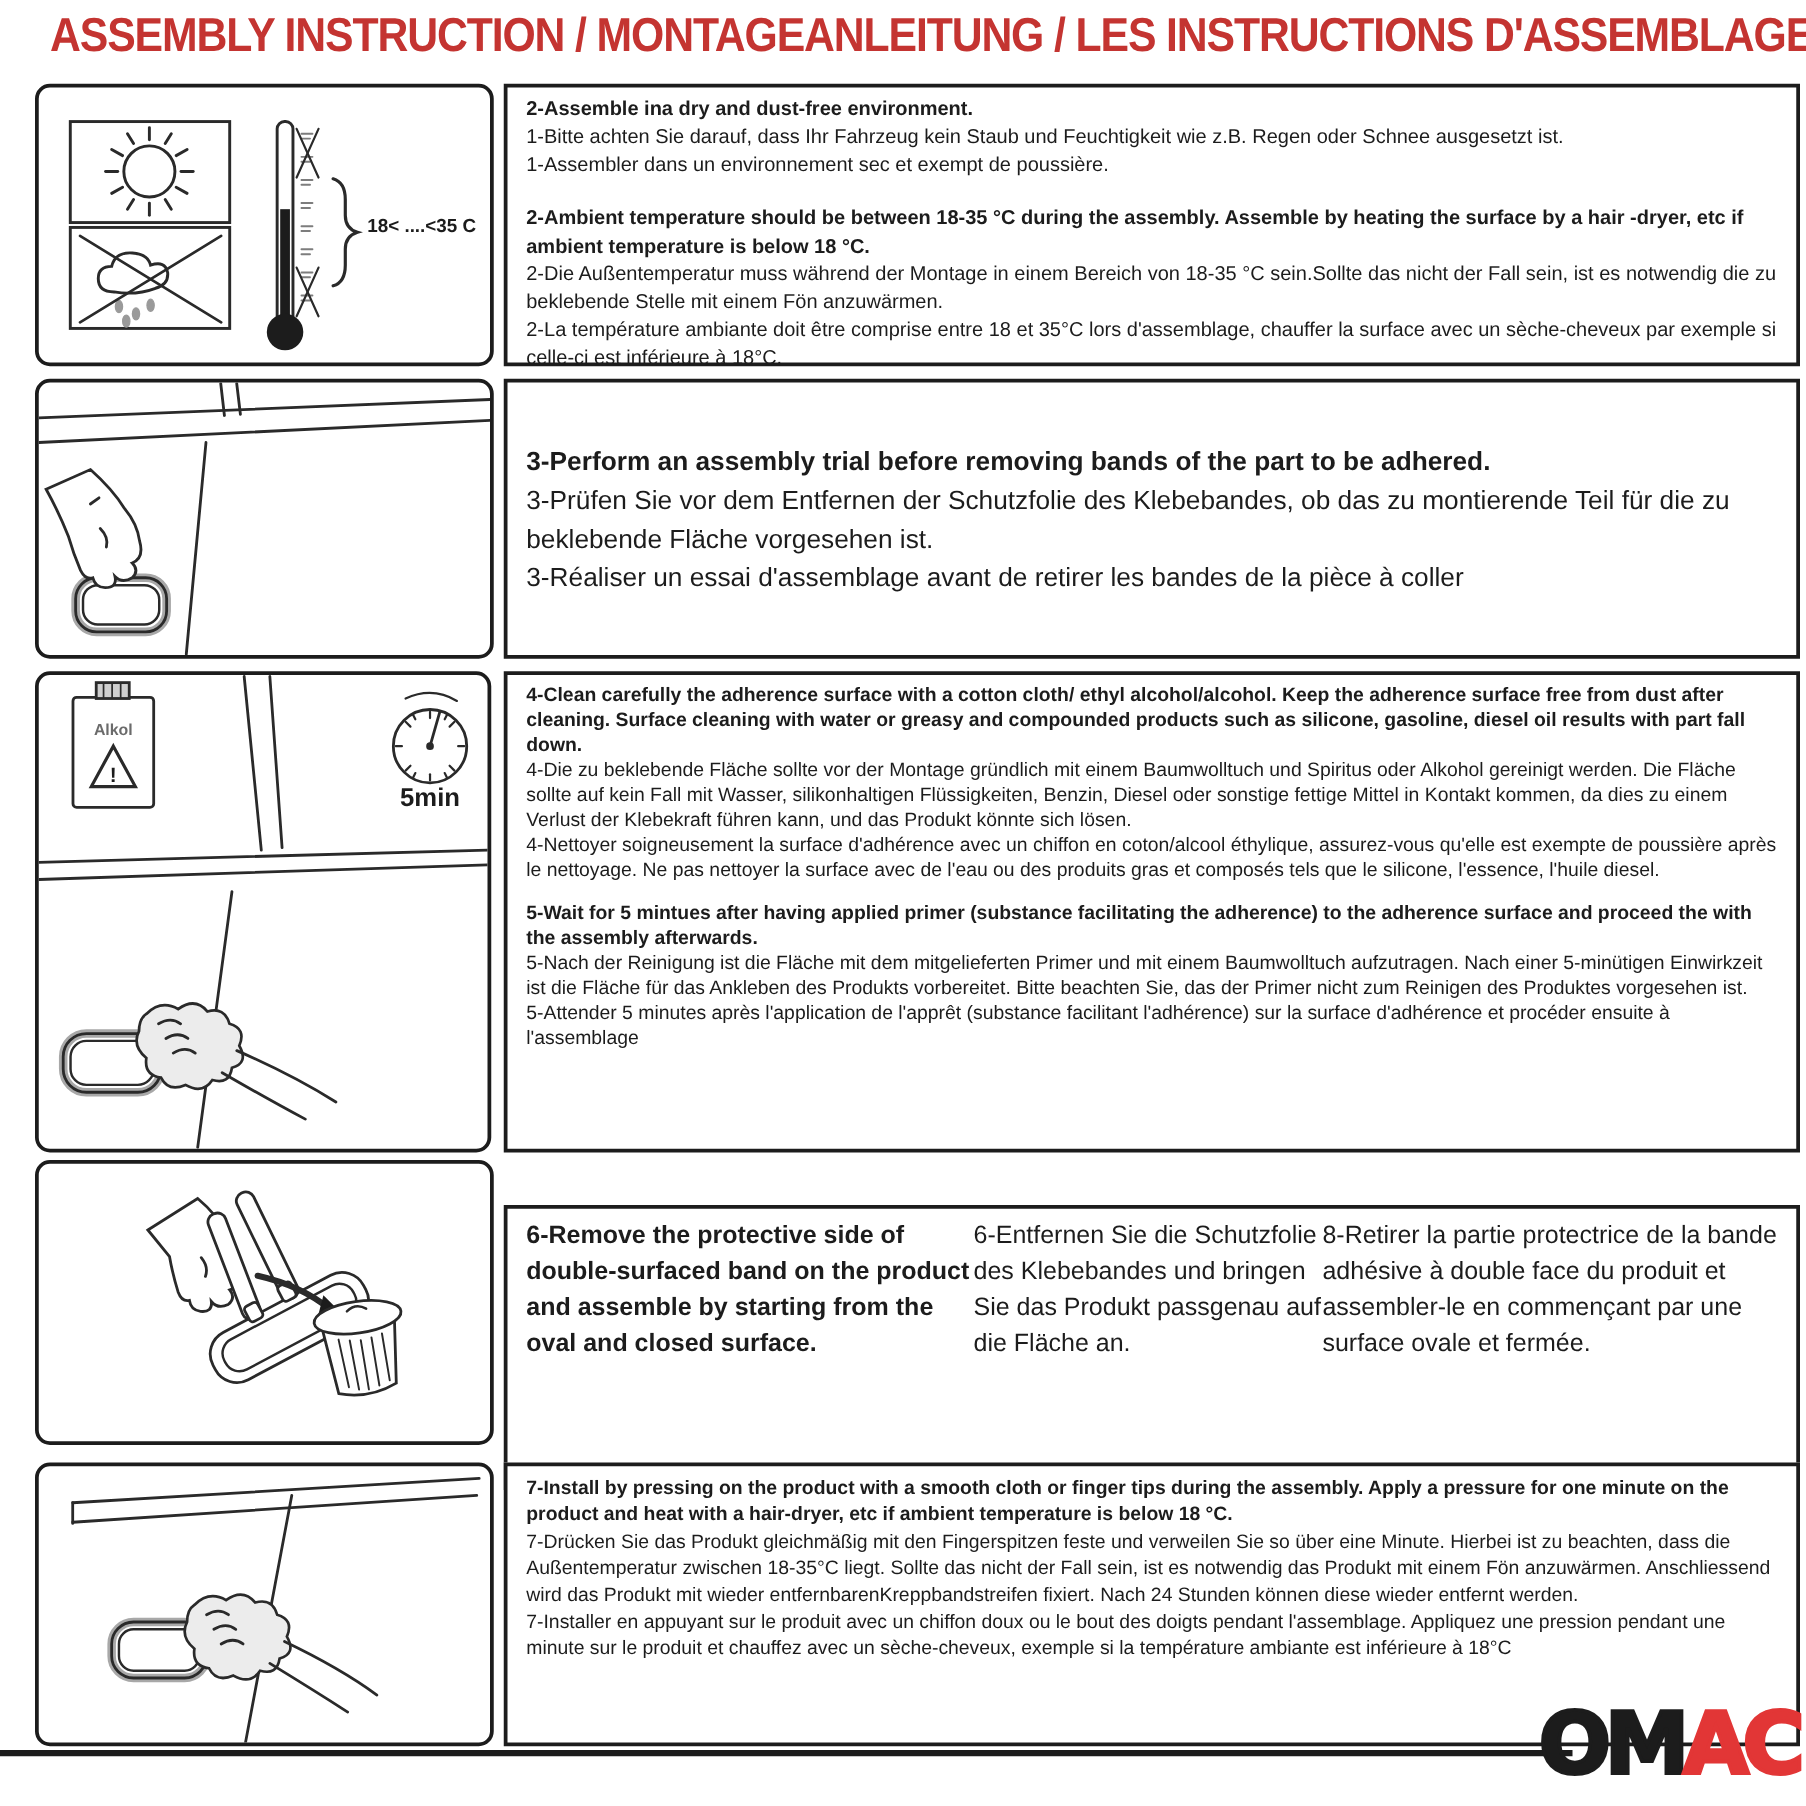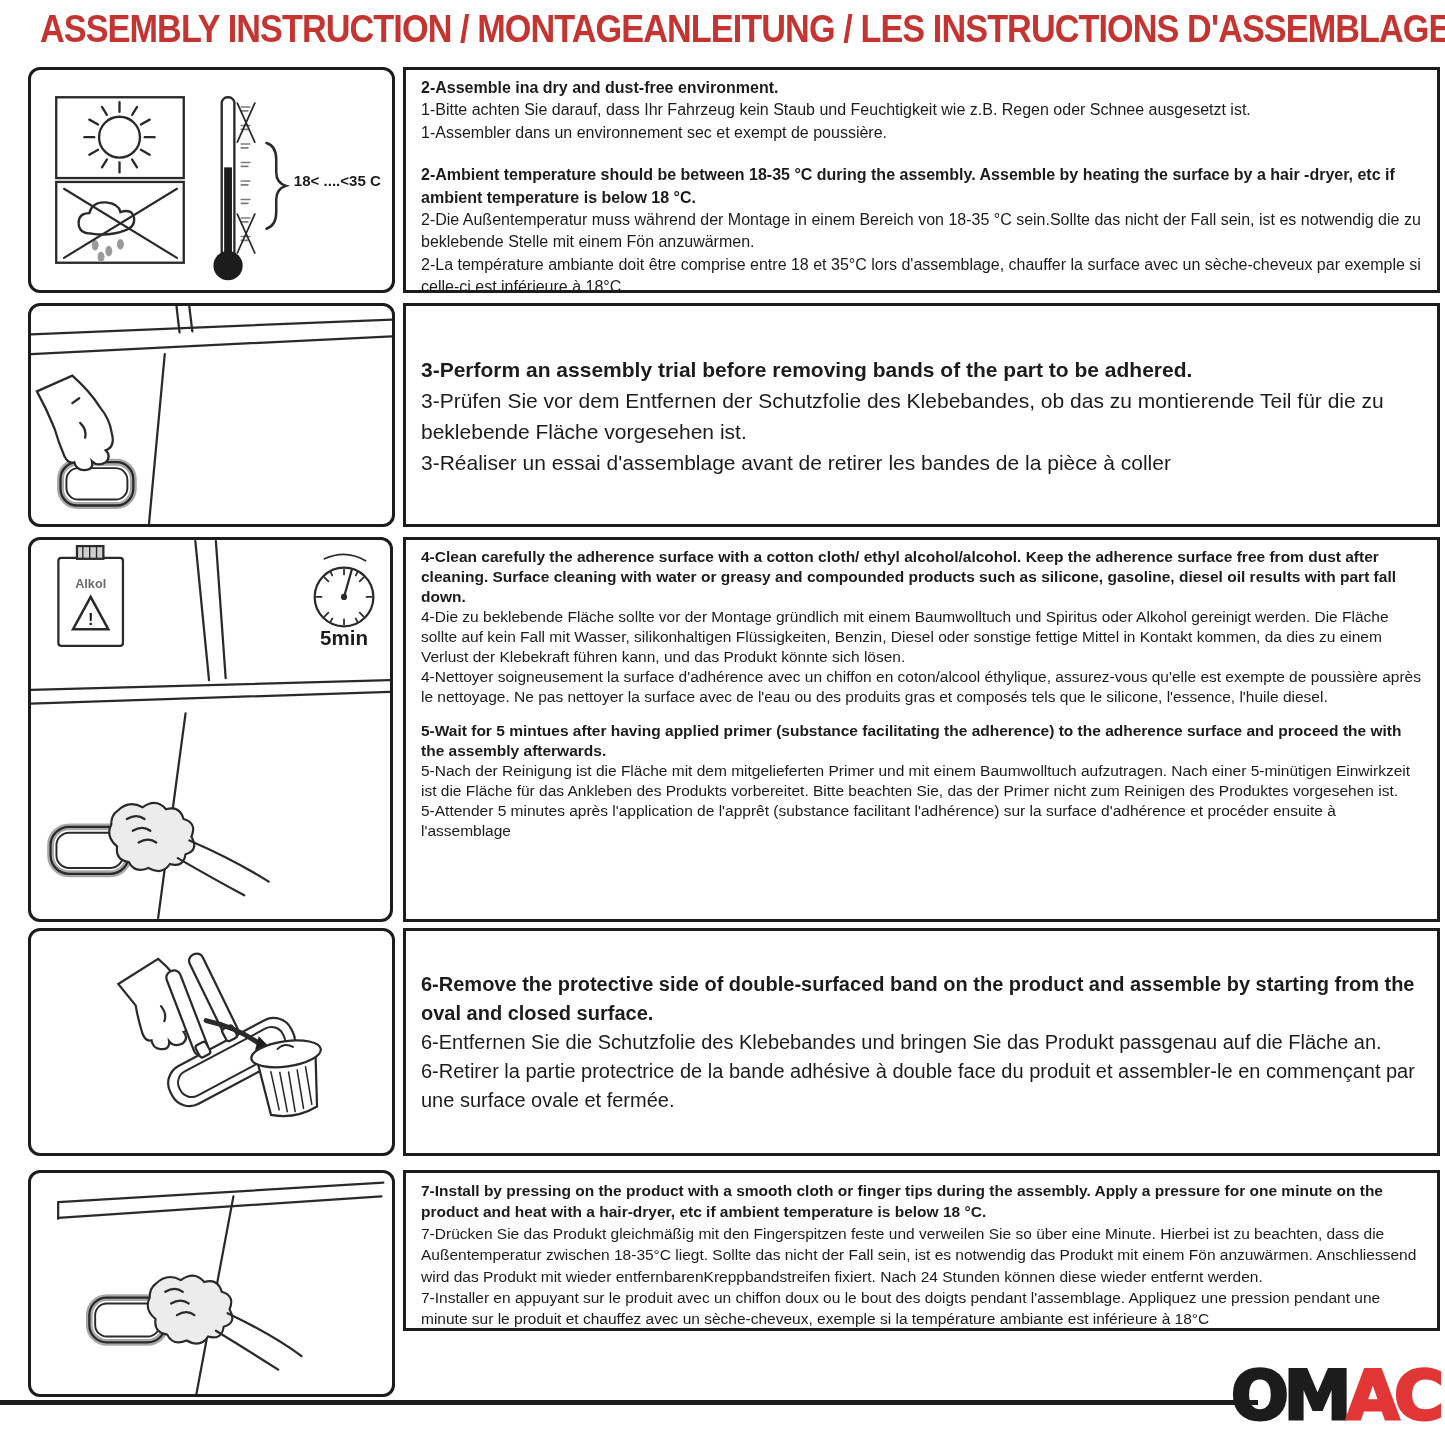--- a/index.html
+++ b/index.html
@@ -15,34 +15,34 @@
   .ill svg{width:100%;height:100%;display:block;}
   .txt{padding:7px 15px 6px 15px;}
   .para{color:var(--ink);}
   .para.b{font-weight:bold;}
   .para.gap{margin-top:20px;}
   .s1 .para{font-size:16px;line-height:22.4px;}
   .s2{display:flex;flex-direction:column;justify-content:center;}
   .s2 .para{font-size:21px;line-height:31px;}
   .s3 .para{font-size:15.5px;line-height:20px;}
   .s3 .para.gap{margin-top:14px;}
-  .s4{display:flex;flex-direction:column;justify-content:center;}
+  .s4{display:flex;flex-direction:row;justify-content:center;margin-top:36px;}
   .s4 .para{font-size:20px;line-height:29px;}
   .s5 .para{font-size:15.5px;line-height:21.4px;}
   
   #r1-ill{left:28px;top:67px;width:367px;height:226px;}
   #r1-txt{left:403px;top:67px;width:1037px;height:226px;}
   #r2-ill{left:28px;top:303px;width:367px;height:224px;}
   #r2-txt{left:403px;top:303px;width:1037px;height:224px;}
   #r3-ill{left:28px;top:537px;width:365px;height:385px;}
   #r3-txt{left:403px;top:537px;width:1037px;height:385px;}
   #r4-ill{left:28px;top:928px;width:367px;height:228px;}
   #r4-txt{left:403px;top:928px;width:1037px;height:228px;}
   #r5-ill{left:28px;top:1170px;width:367px;height:227px;}
-  #r5-txt{left:403px;top:1170px;width:1037px;height:161px;}
+  #r5-txt{left:403px;top:1170px;width:1037px;height:227px;}
   .bottom-rule{position:absolute;left:0;top:1400px;width:1258px;height:5px;background:var(--ink);}
   .logo{position:absolute;right:6px;top:1356px;font-size:68px;font-weight:bold;letter-spacing:-5px;
         font-family:"DejaVu Sans","Liberation Sans",sans-serif;white-space:nowrap;}
   .logo .om{color:var(--ink);-webkit-text-stroke:3px var(--ink);}
   .logo .ac{color:var(--logo-red);-webkit-text-stroke:3px var(--logo-red);}
 </style>
 </head>
 <body>
 
 <div class="sheet">
@@ -256,21 +256,21 @@
           <ellipse cx="0" cy="-14" rx="36" ry="13" fill="#ffffff"></ellipse>
           <path d="M-8,-20 Q0,-26 8,-20" stroke-width="2"></path>
         </g>
       </g>
     </svg>
   </div>
 
   <div class="box txt s4" id="r4-txt">
       <div class="para b">6-Remove the protective side of double-surfaced band on the product and assemble by starting from the oval and closed surface.</div>
       <div class="para">6-Entfernen Sie die Schutzfolie des Klebebandes und bringen Sie das Produkt passgenau auf die Fläche an.</div>
-      <div class="para">6-Retirer la partie protectrice de la bande adhésive à double face du produit et assembler-le en commençant par une surface ovale et fermée.</div>
+      <div class="para">8-Retirer la partie protectrice de la bande adhésive à double face du produit et assembler-le en commençant par une surface ovale et fermée.</div>
     </div>
 
   <div class="box ill" id="r5-ill">
     <svg viewBox="0 0 367 227">
       <g fill="none" stroke="#2a2a2a" stroke-width="2.3" stroke-linecap="round">
         <line x1="26" y1="30" x2="360" y2="10"></line>
         <line x1="26" y1="46" x2="358" y2="24"></line>
         <line x1="26" y1="30" x2="26" y2="47"></line>
         <line x1="206" y1="24" x2="168" y2="227"></line>
         <g>

